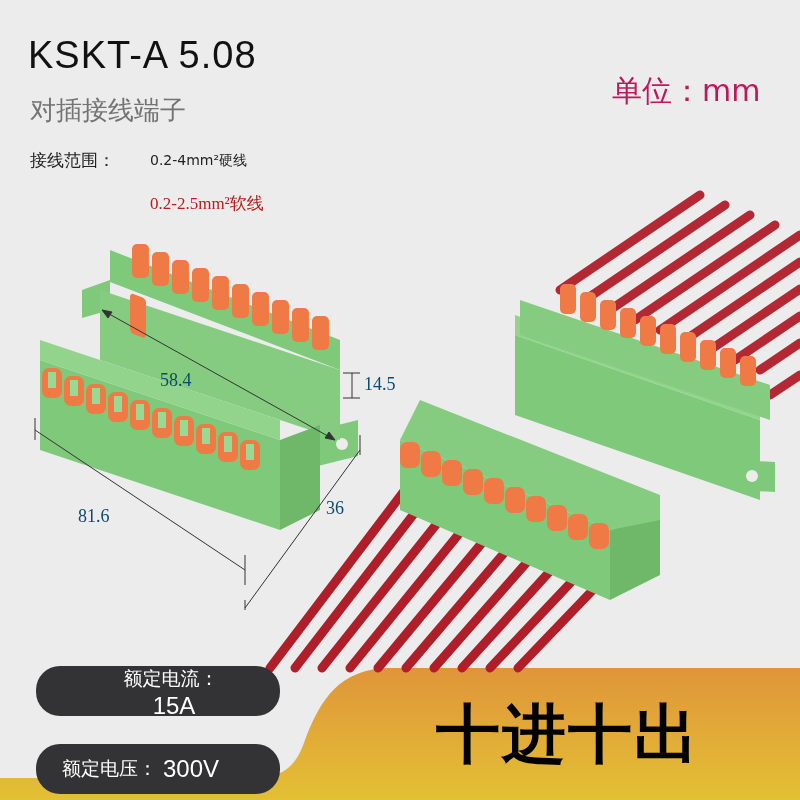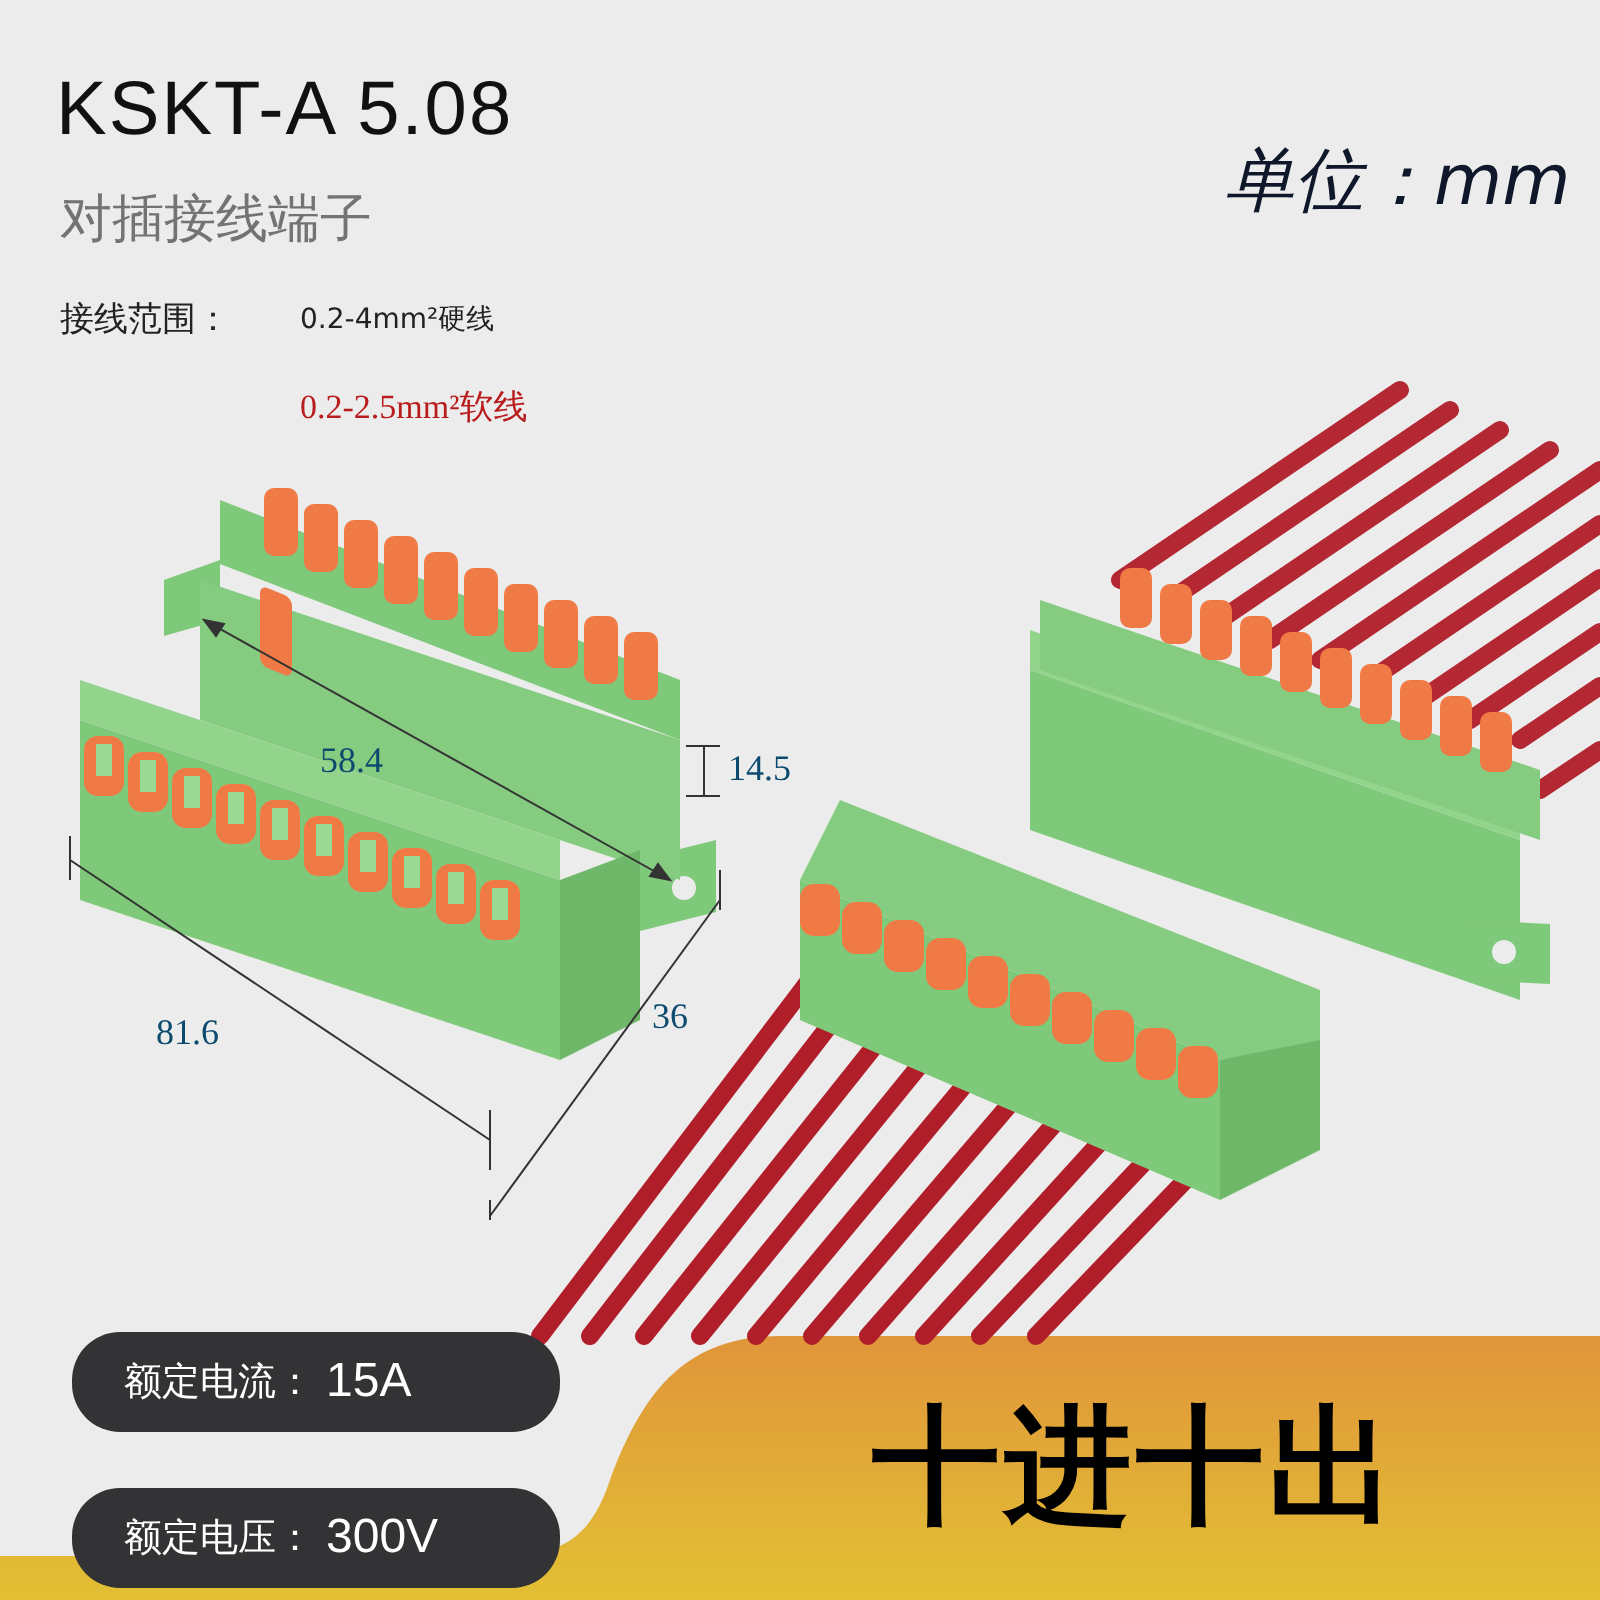--- a/index.html
+++ b/index.html
@@ -3,30 +3,30 @@
 <meta charset="utf-8">
 <style>
   html, body { margin:0; padding:0; }
   body { width:800px; height:800px; overflow:hidden; background:#ececec; position:relative;
          font-family:"DejaVu Sans","Liberation Sans",sans-serif; color:#1a1a1a; }
   .title { position:absolute; left:28px; top:22px; font-size:38px; font-weight:500; letter-spacing:1px; line-height:66px; color:#111; font-family:"Liberation Sans",sans-serif; }
   .subtitle { position:absolute; left:30px; top:94px; font-size:26px; line-height:32px; color:#737373; }
   .range-label { position:absolute; left:30px; top:148px; font-size:17px; line-height:24px; color:#222; }
   .range-1 { position:absolute; left:150px; top:148px; font-size:14px; line-height:24px; color:#222; }
   .range-2 { position:absolute; left:150px; top:192px; font-size:17px; line-height:24px; color:#b91c1c;font-family:Liberation Serif, serif; }
-  .unit { position:absolute; left:612px; top:74px; font-size:35px; line-height:34px; color:#0f172a;font-style:italic; }
+  .unit { position:absolute; left:612px; top:74px; font-size:30px; line-height:34px; color:#be185d; }
 
   .product { position:absolute; left:0; top:0; width:800px; height:800px; }
   .dim { position:absolute; font-size:18px; color:#0c4a6e; font-family:Liberation Serif, serif; }
 
   .bottom-band { position:absolute; left:0; top:668px; width:800px; height:132px; }
   .pill { position:absolute; left:36px; width:244px; height:50px; border-radius:24px; background:#333335; color:#fff;
           display:flex; align-items:center; padding-left:26px; box-sizing:border-box; font-size:19px; }
   .pill .val { font-size:24px; margin-left:6px; font-family:"Liberation Sans",sans-serif; }
-  .pill-1 { top:666px; }
+  .pill-1 { top:666px;flex-direction:column; }
   .pill-2 { top:723px;margin-top:21px; }
   .big { position:absolute; left:436px; top:698px; font-size:64px; font-weight:bold; color:#000000; letter-spacing:2px; line-height:72px; }
 </style>
 </head>
 <body>
 
 <div class="title">KSKT-A 5.08</div>
 <div class="subtitle">对插接线端子</div>
 <div class="range-label">接线范围：</div>
 <div class="range-1">0.2-4mm²硬线</div>

